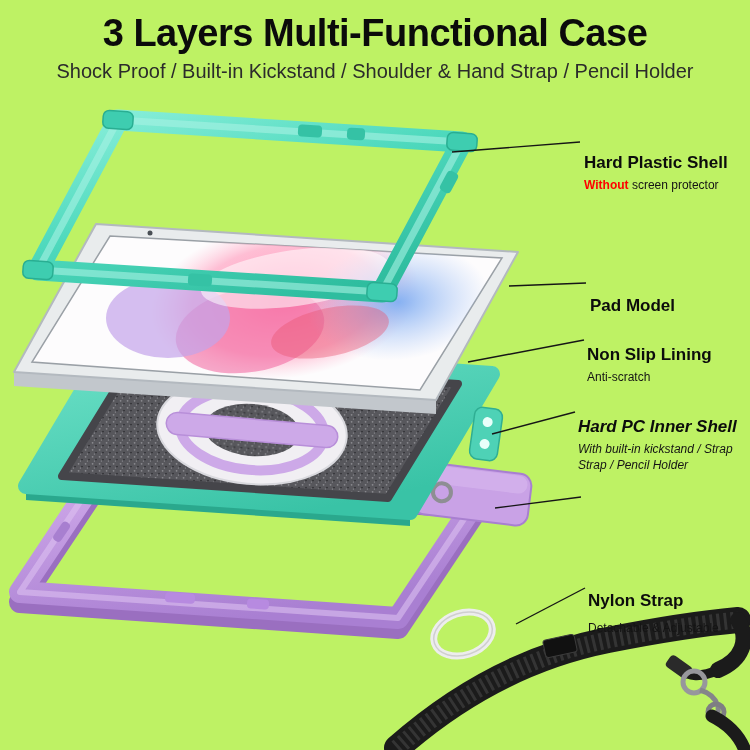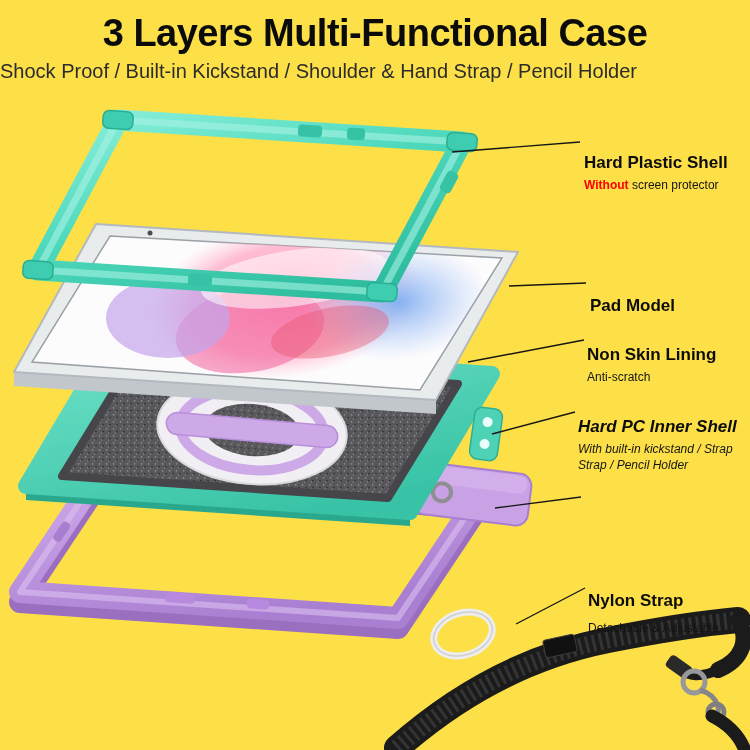--- a/index.html
+++ b/index.html
@@ -1,20 +1,20 @@
 <!DOCTYPE html>
 <html><head>
 <meta charset="utf-8">
 <style>
   html,body{margin:0;padding:0;background:#fff;}
-  #stage{position:relative;width:750px;height:750px;background:#fde047;overflow:hidden;
+  #stage{position:relative;width:750px;height:750px;background:#bef264;overflow:hidden;
          font-family:"Liberation Sans",sans-serif;color:#0d0d0d;}
   .title{position:absolute;top:12px;left:0;width:100%;text-align:center;
          font-size:38px;font-weight:bold;letter-spacing:-0.5px;color:#0b0b0b;}
-  .subtitle{position:absolute;top:60px;left:0;width:100%;
+  .subtitle{position:absolute;top:60px;left:0;width:100%;text-align:center;
             font-size:20px;color:#2b2b2b;}
   svg.art{position:absolute;left:0;top:0;}
   .callout{position:absolute;color:#0c0c0c;margin-top:24px;}
   .callout h3{margin:0;font-size:17px;font-weight:bold;white-space:nowrap;}
   .callout p{margin:4px 0 0;font-size:12px;line-height:1.35;color:#141414;}
   .red{color:#fe0000;font-weight:bold;}
   .gap{margin-top:9px !important;}
   .c1{left:584px;top:129px;}
   .c2{left:590px;top:272px;}
   .c3{left:587px;top:321px;}
@@ -160,21 +160,21 @@
       <span class="red">Without</span>
       <span>screen protector</span>
     </p>
   </div>
 
   <div class="callout c2">
     <h3>Pad Model</h3>
   </div>
 
   <div class="callout c3">
-    <h3>Non Skin Lining</h3>
+    <h3>Non Slip Lining</h3>
     <p>Anti-scratch</p>
   </div>
 
   <div class="callout c4">
     <h3>Hard PC Inner Shell</h3>
     <p>With built-in kickstand / Strap Strap / Pencil Holder</p>
   </div>
 
 
   <div class="callout c6">

